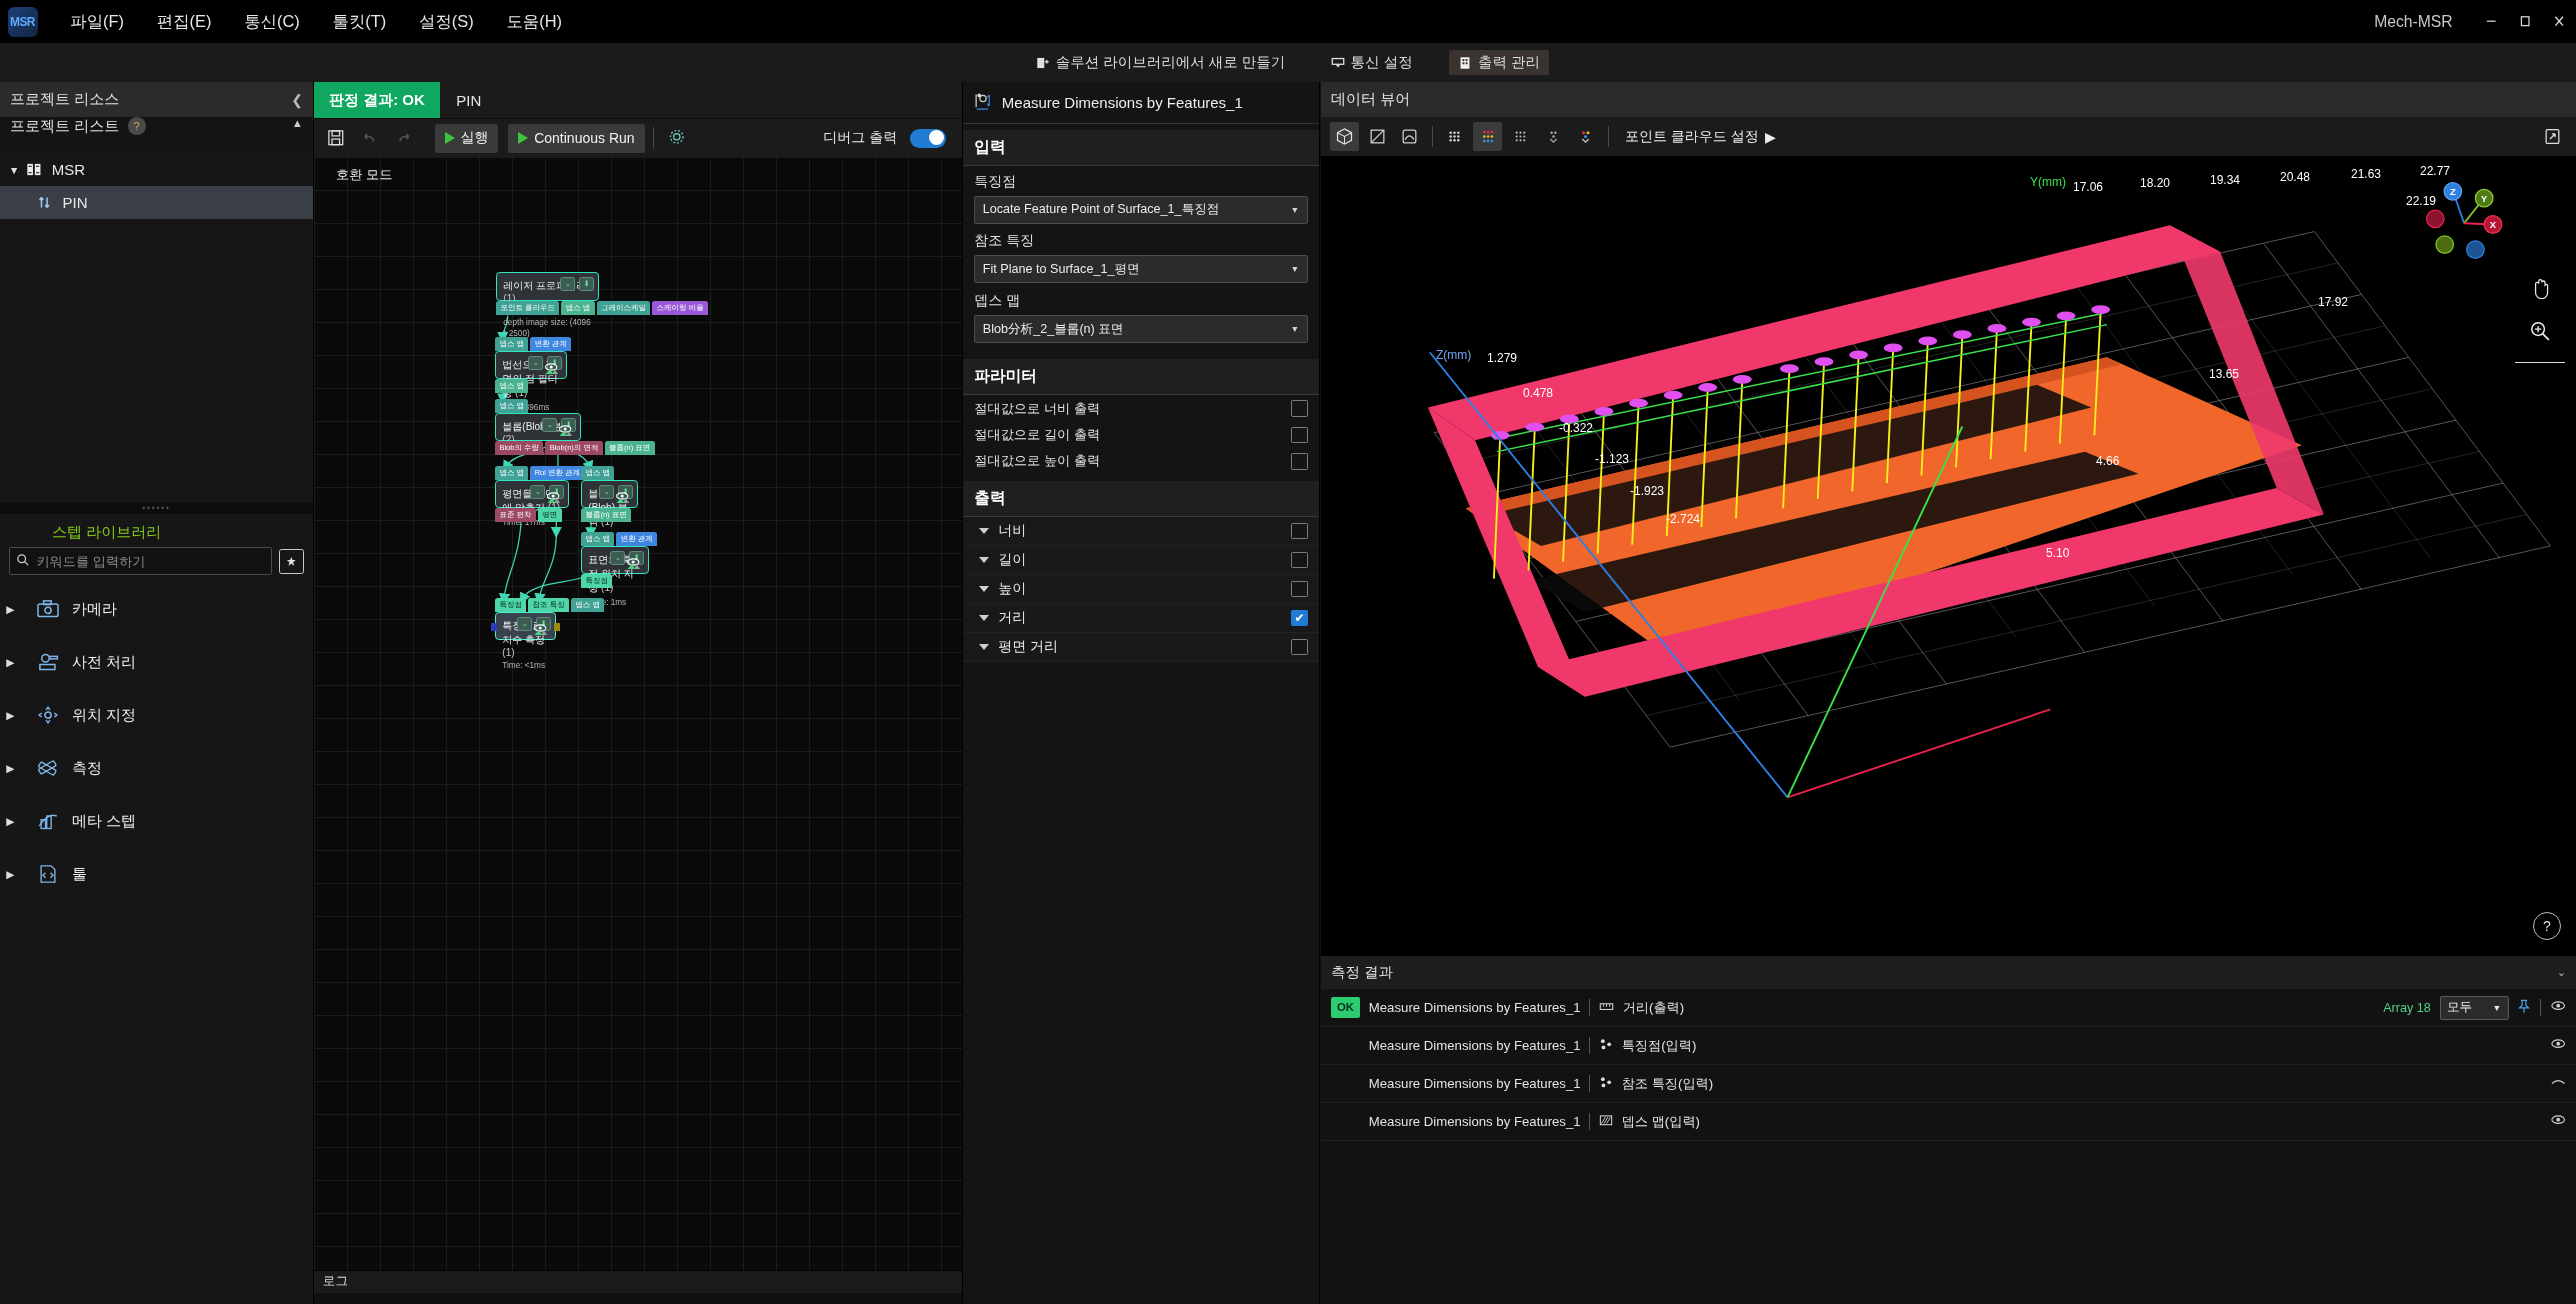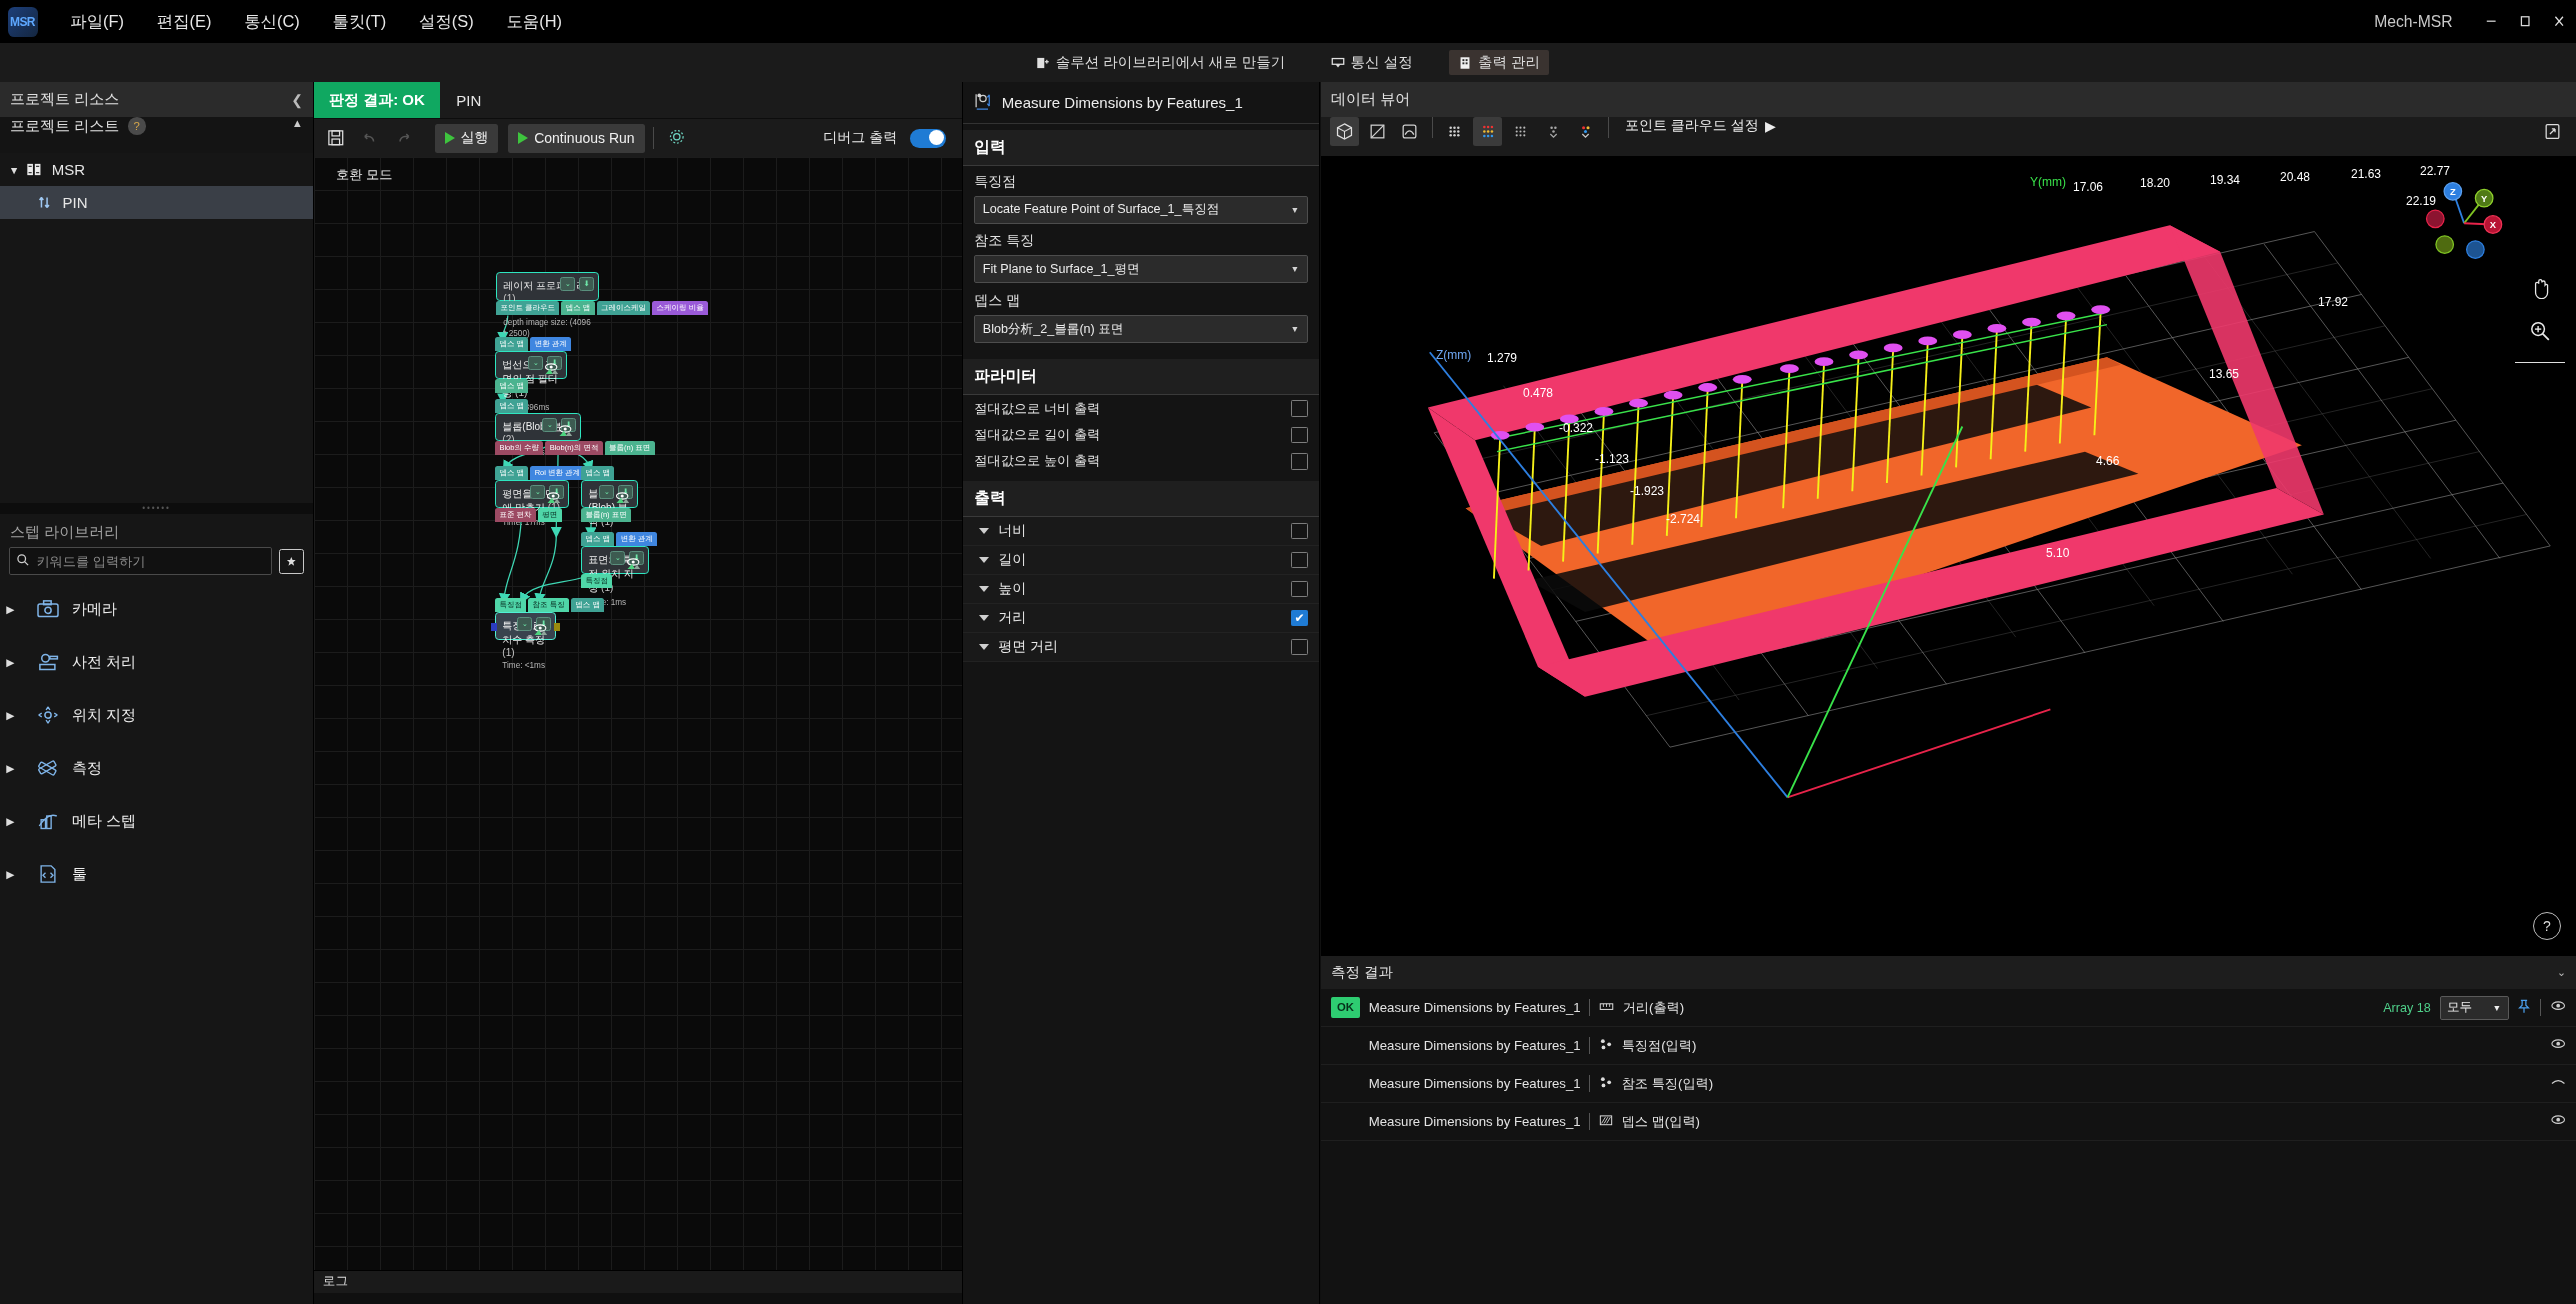--- a/index.html
+++ b/index.html
@@ -38,21 +38,21 @@
   .qmark { width:17.6px; height:17.6px; border-radius:50%; background:#4a4a4a; color:#d8a84a; font-size:11.3px;
            display:inline-flex; align-items:center; justify-content:center; margin-left:8.8px; }
   .sub-head .caret { margin-left:auto; color:#ccc; font-size:11.3px; }
   .tree-row { display:flex; align-items:center; height:33px; padding-left:8.8px; font-size:15px; color:#e7e7e7; }
   .tree-row.selected { background:#3a3f47; }
   .tree-row .tw { width:16.4px; color:#ddd; font-size:10.7px; }
   .tree-ico { width:19px; margin-right:7.5px; display:inline-flex; justify-content:center; }
   .tree-row.child { padding-left:36px; }
 
   .divider-dots { height:11.3px; display:flex; align-items:center; justify-content:center; letter-spacing:1.9px; color:#555; font-size:8.2px; background:#0d0d0d;}
-  .lib-head { padding:8.8px 10px 5px 10px; font-size:15px; color:#a3a3a3; }
+  .lib-head { padding:8.8px 10px 5px 10px; font-size:15px; color:#84cc16;margin-left:42px; }
   .searchrow { display:flex; align-items:center; padding:0 8.8px 7.5px 8.8px; gap:7.5px; }
   .searchbox { flex:1; height:28px; background:#111; border:0.6px solid #4a4a4a; border-radius:1.9px; display:flex; align-items:center; padding:0 6.3px; gap:6.3px; }
   .searchbox input { background:transparent; border:none; outline:none; color:#cfcfcf; font-size:13.2px; width:100%; font-family:inherit; }
   .searchbox input::placeholder { color:#8b8b8b; }
   .fav-btn { width:25px; height:25px; border:1.3px solid #c8c8c8; border-radius:2.5px; display:flex; align-items:center; justify-content:center; color:#ddd; font-size:12.6px;}
   .lib-row { display:flex; align-items:center; height:53px; padding-left:6.3px; font-size:15px; color:#eee; gap:10px; }
   .lib-row .tw { width:17.6px; color:#ddd; font-size:10.7px; }
   .lib-row .licon { width:28px; height:25px; display:flex; align-items:center; justify-content:center; }
 
   
@@ -106,21 +106,21 @@
   .select .arrow { margin-left:auto; font-size:8.8px; color:#d4d4d4; }
   .param-row { height:26.4px; display:flex; align-items:center; padding:0 11.3px; font-size:13.2px; color:#e4e4e4; }
   .cb { width:16.4px; height:16.4px; border:0.6px solid #7d7d7d; border-radius:1.3px; margin-left:auto; background:#151515; }
   .cb.checked { background:#1f7bd4; border-color:#1f7bd4; display:flex; align-items:center; justify-content:center; color:#fff; font-size:12px; }
   .out-row { height:29px; display:flex; align-items:center; padding:0 11.3px 0 16.4px; font-size:14px; color:#e9e9e9; border-bottom:0.6px solid #222; background:#191919; gap:8.8px; }
   .tri { width:0;height:0;border-left:5.7px solid transparent;border-right:5.7px solid transparent;border-top:6.3px solid #cfcfcf;}
 
   
   .viewer { position:absolute; left:1321px; top:82px; width:1255px; height:874px; background:#000; }
   .vhead { height:35px; background:#2b2b2b; display:flex; align-items:center; padding:0 10px; font-size:15px; color:#e4e4e4; }
-  .vtoolbar { height:39px; background:#1b1b1b; display:flex; align-items:flex-start; padding:0 8.8px; gap:3.8px; }
+  .vtoolbar { height:39px; background:#1b1b1b; display:flex; align-items:center; padding:0 8.8px; gap:3.8px; }
   .vt { width:29px; height:29px; display:flex; align-items:center; justify-content:center; border-radius:2.5px; color:#d8d8d8; }
   .vt.on { background:#3b3b3b; }
   .pc-settings { font-size:14px; color:#ececec; margin-left:8.8px; display:flex; align-items:center; gap:6.3px; }
   .expand { margin-left:auto; width:29px; height:29px; display:flex; align-items:center; justify-content:center; color:#ddd; }
   .scene { position:relative; width:1255px; height:800px; background:#000; overflow:hidden; }
   .axlabel { position:absolute; font-size:12px; color:#fff; white-space:nowrap; }
   .sidetools { position:absolute; right:11.3px; top:119px; display:flex; flex-direction:column; gap:17.6px; align-items:center; }
   .stool { color:#e9e9e9; }
   .helpbtn { position:absolute; right:15px; bottom:16.4px; width:28px; height:28px; border-radius:50%; border:1.3px solid #bdbdbd; color:#ddd;
              display:flex; align-items:center; justify-content:center; font-size:14px; }

